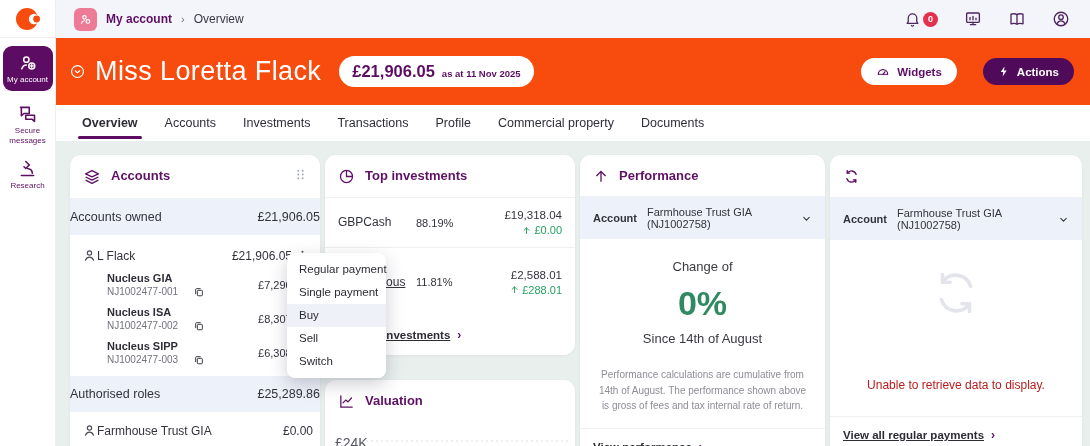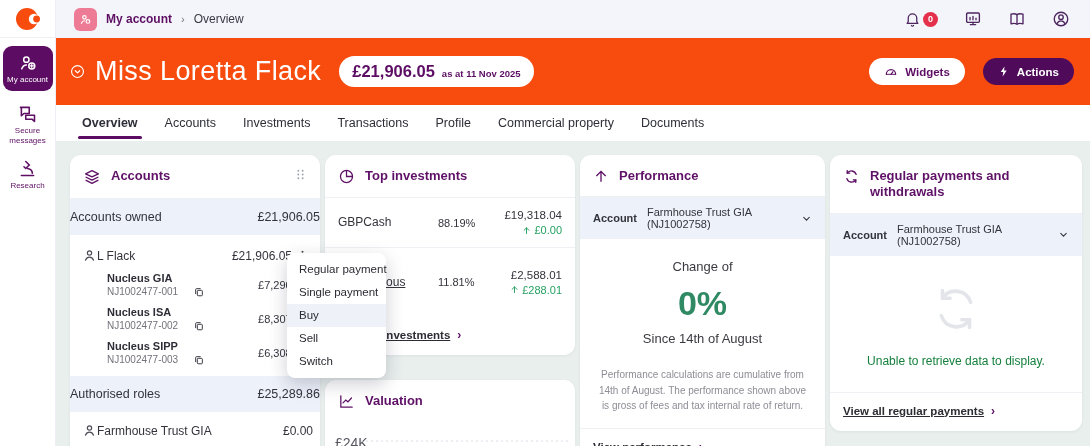--- a/index.html
+++ b/index.html
@@ -27,21 +27,21 @@
   .topbar-icons { margin-left:auto; display:flex; align-items:center; gap:26px; color:#4d2660; }
   .bell-wrap { position:relative; display:flex; align-items:center; gap:2px; }
   .badge { background:#e5304c; color:#fff; width:15px; height:15px; border-radius:50%; font-size:9px; font-weight:700; display:flex; align-items:center; justify-content:center; }
 
   
   .hero { height:67px; background:#f84c0e; display:flex; align-items:center; padding:0 16px 0 14px; gap:10px; flex-shrink:0; }
   .hero-name { color:#fff; font-size:27px; font-weight:400; letter-spacing:.4px; white-space:nowrap; }
   .value-pill { background:#fff; border-radius:16px; padding:6px 13px 6px 13px; display:flex; align-items:baseline; gap:7px; margin-left:8px; }
   .value-amount { color:#5c0d63; font-weight:700; font-size:16.5px; }
   .value-asat { color:#5c0d63; font-size:9.5px; font-weight:700; }
-  .hero-actions { margin-left:auto; display:flex; gap:18px; }
+  .hero-actions { margin-left:auto; display:flex; gap:26px; }
   .btn { height:27px; border:none; border-radius:14px; padding:0 15px; font-size:11.5px; font-weight:700; display:flex; align-items:center; gap:7px; cursor:pointer; font-family:inherit; }
   .btn-widgets { background:#fff; color:#5c0d63; }
   .btn-actions { background:#500a5a; color:#fff; }
 
   
   .tabs { height:36px; background:#fff; display:flex; align-items:center; padding:0 26px; gap:27px; font-size:12.5px; color:#2e2e38; flex-shrink:0; }
   .tab { cursor:pointer; position:relative; height:100%; display:flex; align-items:center; white-space:nowrap; }
   .tab.active { font-weight:700; }
   .tab.active::after { content:""; position:absolute; left:-4px; right:-4px; bottom:2px; height:3.5px; border-radius:2px; background:#5c0d63; }
 
@@ -61,21 +61,21 @@
   .prod-row { display:flex; align-items:center; padding:4px 13px 5px 37px; }
   .prod-info { flex:1; }
   .prod-name { font-size:11px; font-weight:700; color:#2e2e38; }
   .prod-num { font-size:10px; color:#72727c; display:flex; align-items:center; gap:16px; margin-top:2px; }
   .prod-val { font-size:11px; }
   .copy-btn { background:none; border:none; padding:0; color:#3a3a44; cursor:pointer; display:inline-flex; }
 
   .inv-row { display:grid; grid-template-columns:1fr 66px 74px; gap:6px; padding:11px 13px; border-bottom:1px solid #eef0f3; align-items:center; }
   .inv-name { font-size:12px; line-height:1.3; }
   .inv-name.link { text-decoration:underline; cursor:pointer; }
-  .inv-pct { font-size:11px;margin-left:22px; }
+  .inv-pct { font-size:11px; }
   .bar-track { width:62px; height:7px; background:#e7e9ee; border-radius:4px; margin-top:5px; overflow:hidden; }
   .bar-fill { height:100%; border-radius:4px; }
   .inv-vals { text-align:right; }
   .inv-val { font-size:11.5px; }
   .inv-chg { font-size:11px; color:#27a163; display:flex; justify-content:flex-end; align-items:center; gap:3px; margin-top:3px; }
 
   .card-link { display:flex; align-items:center; gap:7px; padding:11px 13px 13px; font-size:11.5px; font-weight:700; color:#2c2c34; }
   .card-link .ltext { text-decoration:underline; cursor:pointer; }
   .card-link .arr { color:#5e1166; font-size:12px; cursor:pointer; }
   .card-link.bordered { border-top:1px solid #eef0f3; }
@@ -85,21 +85,21 @@
   .acct-chev { color:#3a3a44; margin-left:2px; display:flex; }
 
   .perf-body { text-align:center; padding:20px 10px 6px; }
   .perf-changeof { font-size:13px; color:#3a3a42; }
   .perf-pct { font-size:34px; font-weight:600; color:#2f8a63; margin:10px 0 8px; }
   .perf-since { font-size:13px; color:#3a3a42; }
   .perf-disc { font-size:10px; color:#8d8d96; line-height:1.55; padding:15px 16px 14px; text-align:center; }
 
   .empty-body { display:flex; flex-direction:column; align-items:center; padding:26px 10px 24px; gap:18px; }
   .empty-icon { color:#e4e5ea; }
-  .empty-msg { font-size:12px; color:#15803d; }
+  .empty-msg { font-size:12px; color:#b91c1c;margin-top:40px; }
 
   
   .chart-wrap { position:relative; height:130px; margin-top:4px; }
   .ytick { position:absolute; left:10px; font-size:14px; color:#565660; }
 
   
   .ctx-menu { position:absolute; left:287px; top:253px; width:99px; background:#fff; border-radius:8px; box-shadow:0 6px 18px rgba(30,30,60,.22); padding:5px 0; z-index:50; }
   .ctx-item { padding:5px 12px 6px; font-size:11.5px; color:#2b2b33; cursor:pointer; white-space:nowrap; }
   .ctx-item.hl { background:#eef1f8; }
 
@@ -442,21 +442,20 @@
 
       <div class="col">
         <div class="card">
           <div class="card-head">
             <svg class="head-icon" width="17" height="17" viewBox="0 0 24 24" fill="none" stroke="#5e1166" stroke-width="2" stroke-linecap="round" stroke-linejoin="round">
               <path d="M18.5 9A7 7 0 006 7.2"></path>
                 <path d="M6 3.8v3.4h3.4"></path>
                 <path d="M5.5 15a7 7 0 0012.5 1.8"></path>
                 <path d="M18 20.2v-3.4h-3.4"></path>
             </svg>
-            <span style="max-width:190px">Regular payments and withdrawals</span>
           </div>
           <div class="acct-row">
             <span class="acct-label">Account</span>
             <span>Farmhouse Trust GIA (NJ1002758)</span>
             <span class="acct-chev">
               <svg width="11" height="11" viewBox="0 0 24 24" fill="none" stroke="currentColor" stroke-width="2.4" stroke-linecap="round">
                   <path d="M6 9.5l6 6 6-6"></path>
                 </svg>
             </span>
           </div>

